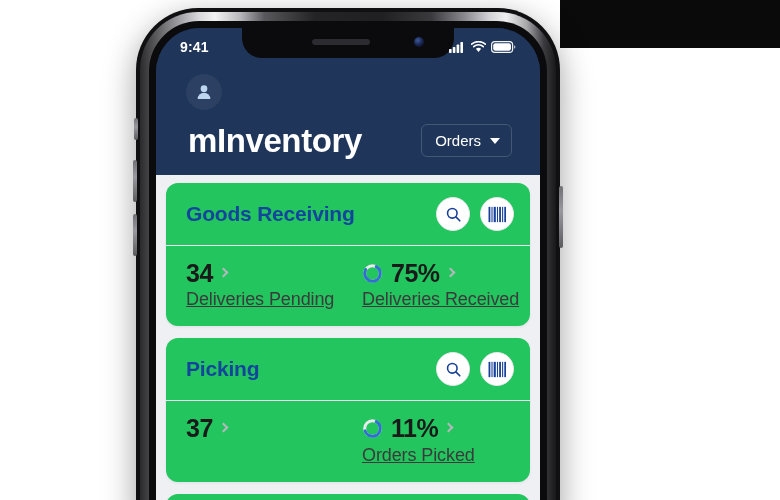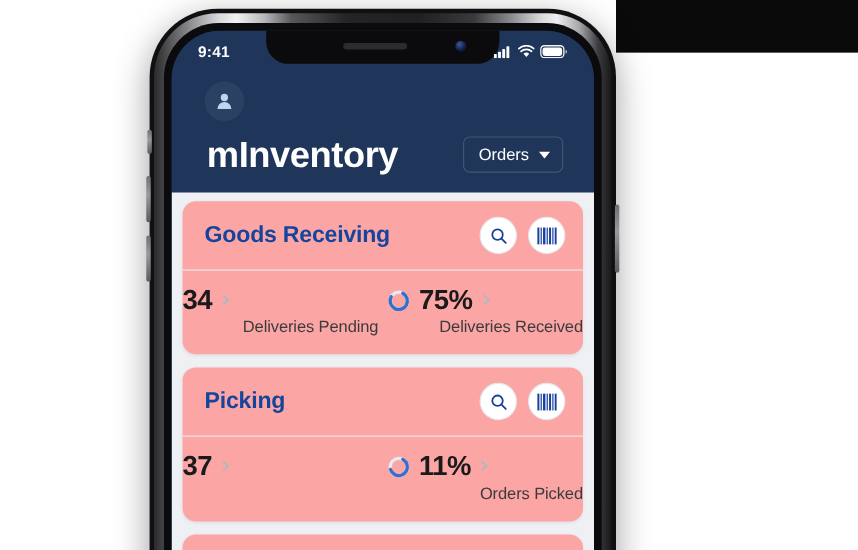--- a/index.html
+++ b/index.html
@@ -229,26 +229,25 @@
 
   
   .cards {
     flex: 1;
     margin-top: 18px;
     background: #eef0f3;
     padding: 8px 10px 0 10px;
     overflow: hidden;
   }
   .card {
-    background: #fca5a5;
+    background: #22c55e;
     border-radius: 12px;
     margin-bottom: 12px;
     box-shadow: 0 1px 3px rgba(20,30,55,0.07);
     overflow: hidden;
-    text-align: right;
   }
   .card-head {
     display: flex;
     align-items: center;
     justify-content: space-between;
     padding: 14px 16px 14px 20px;
     border-bottom: 1px solid #eceef1;
   }
   .card-title {
     color: #14459c;
@@ -271,39 +270,41 @@
     align-items: center;
     justify-content: center;
   }
 
   .card-body {
     display: flex;
     padding: 14px 0 16px 0;
   }
   .metric {
     flex: 1;
+    padding-left: 20px;
   }
   .metric.right { padding-left: 8px; }
   .metric-top {
     display: flex;
     align-items: center;
     gap: 7px;
   }
   .metric-value {
     font-size: 25px;
     font-weight: bold;
     color: #1a1a1a;
     letter-spacing: -0.5px;
     line-height: 1.05;
   }
   .metric-label {
     margin-top: 3px;
-    font-size: 15px;
+    font-size: 18px;
     color: #3b3b3b;
     letter-spacing: -0.1px;
+    text-decoration: underline;
   }
   .chev {
     display: inline-block;
     width: 7px;
     height: 7px;
     border-right: 2px solid #b4b7bc;
     border-top: 2px solid #b4b7bc;
     transform: rotate(45deg);
     margin-bottom: 1px;
   }

